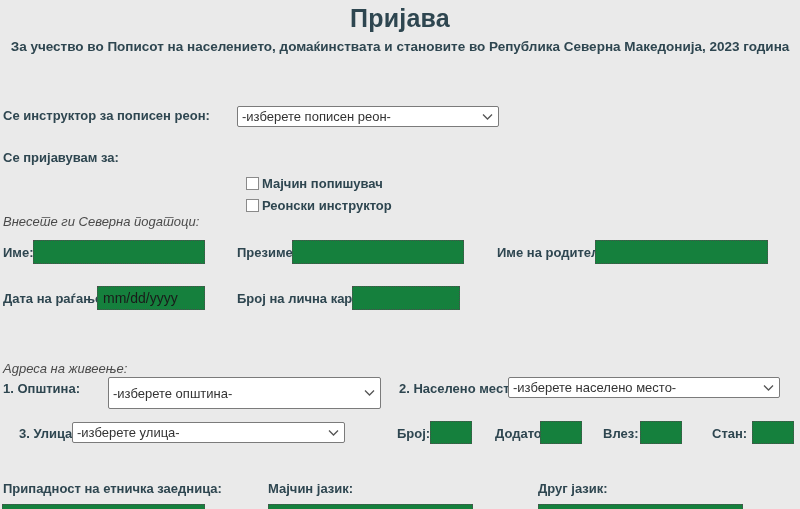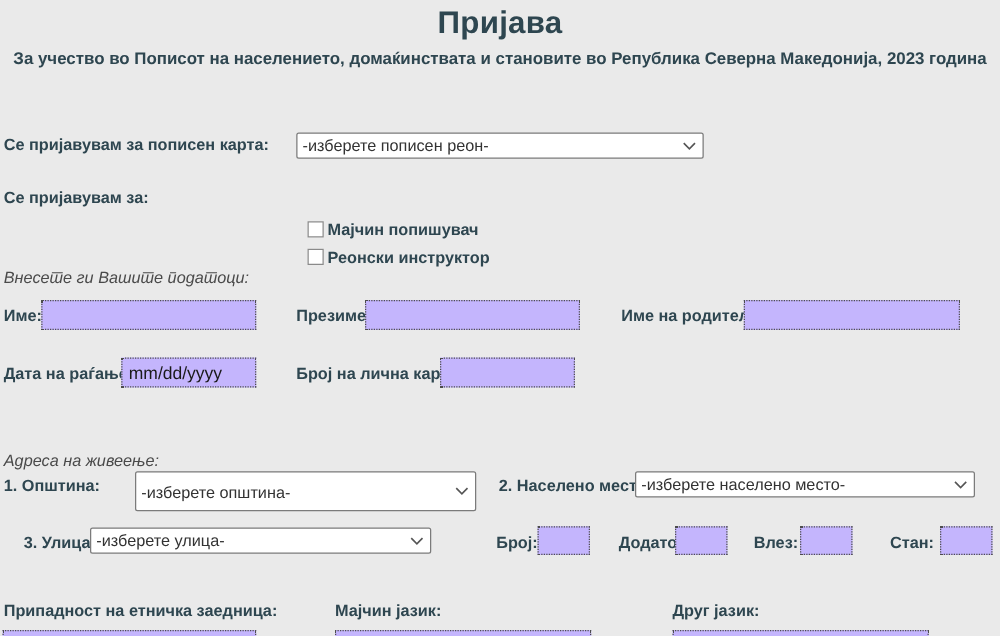--- a/index.html
+++ b/index.html
@@ -23,21 +23,21 @@
   }
   .lbl{
     position:absolute;font-size:13px;font-weight:bold;color:var(--ink);
     white-space:nowrap;
   }
   .section-head{
     position:absolute;font-size:13px;font-style:italic;color:var(--muted);
     white-space:nowrap;
   }
   .inp{
-    position:absolute;box-sizing:border-box;background:#c4b5fd;
+    position:absolute;box-sizing:border-box;background:#15803d;
     border:1px dotted #4d4d4d;font-size:14px;color:#1a1a1a;
     padding:2px 5px;outline:none;
   }
   .selwrap{position:absolute;}
   .selwrap select{
     width:100%;height:100%;box-sizing:border-box;
     -webkit-appearance:none;-moz-appearance:none;appearance:none;
     background:#fff;border:1px solid #7b7b7b;border-radius:2px;
     font-family:"Liberation Sans","DejaVu Sans",sans-serif;
     font-size:13px;color:#333;padding:0 20px 0 4px;outline:none;
@@ -60,43 +60,43 @@
 </head>
 <body>
 
 <div id="app">
 
   <div class="title">Пријава</div>
   <div class="subtitle">
     <span style="display:block">За учество во Пописот на населението, домаќинствата и становите во Република Северна Македонија, 2023 година</span>
   </div>
 
-  <div class="lbl" style="left:3px;top:108px;">Се пријавувам за пописен карта:</div>
-  <div class="selwrap" style="left:237px;top:106px;width:326px;height:21px;">
+  <div class="lbl" style="left:3px;top:108px;">Се инструктор за пописен реон:</div>
+  <div class="selwrap" style="left:237px;top:106px;width:262px;height:21px;">
     <select>
       <option>-изберете пописен реон-</option>
     </select>
     <span class="chev">
       <svg width="11" height="7" viewBox="0 0 11 7">
           <path d="M1 1l4.5 4.5L10 1" stroke="#555" fill="none" stroke-width="1.3"></path>
         </svg>
     </span>
   </div>
 
   <div class="lbl" style="left:3px;top:150px;">Се пријавувам за:</div>
   <div class="cb-row" style="left:246px;top:150px;margin-top:48px;">
     <input type="checkbox" style="">
     <span class="cb-label">Реонски инструктор</span>
   </div>
   <div class="cb-row" style="left:246px;top:176px;">
     <input type="checkbox" style="">
     <span class="cb-label">Мајчин попишувач</span>
   </div>
 
-  <div class="section-head" style="left:3px;top:214px;">Внесете ги Вашите податоци:</div>
+  <div class="section-head" style="left:3px;top:214px;">Внесете ги Северна податоци:</div>
 
   <div class="lbl" style="left:3px;top:245px;">Име:</div>
   <input class="inp" style="left: 33px; top: 240px; width: 172px; height: 24px;" value="">
 
   <div class="lbl" style="left:237px;top:245px;">Презиме:</div>
   <input class="inp" style="left: 292px; top: 240px; width: 172px; height: 24px;" value="">
 
   <div class="lbl" style="left:497px;top:245px;">Име на родител:</div>
   <input class="inp" style="left: 595px; top: 240px; width: 173px; height: 24px;" value="">
 

